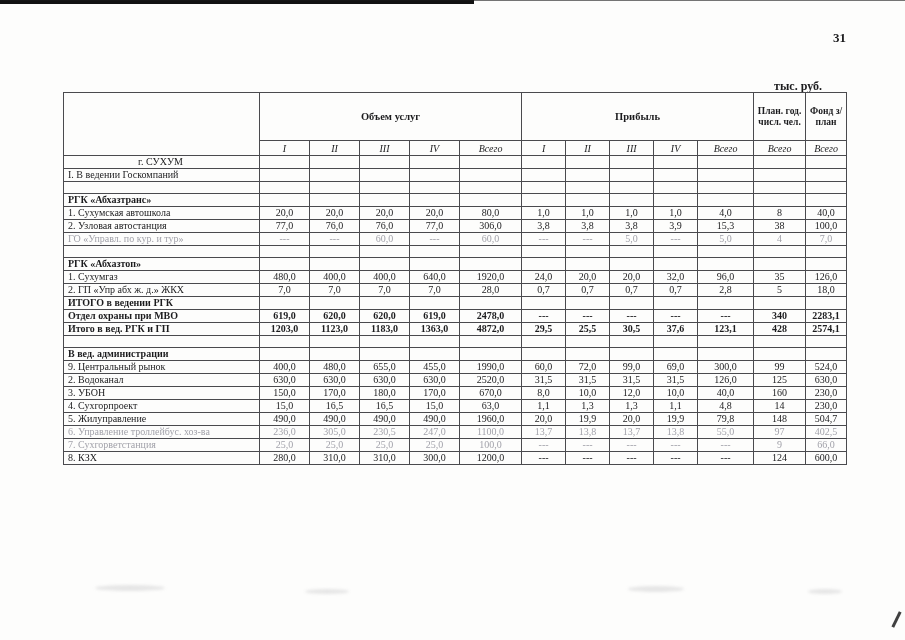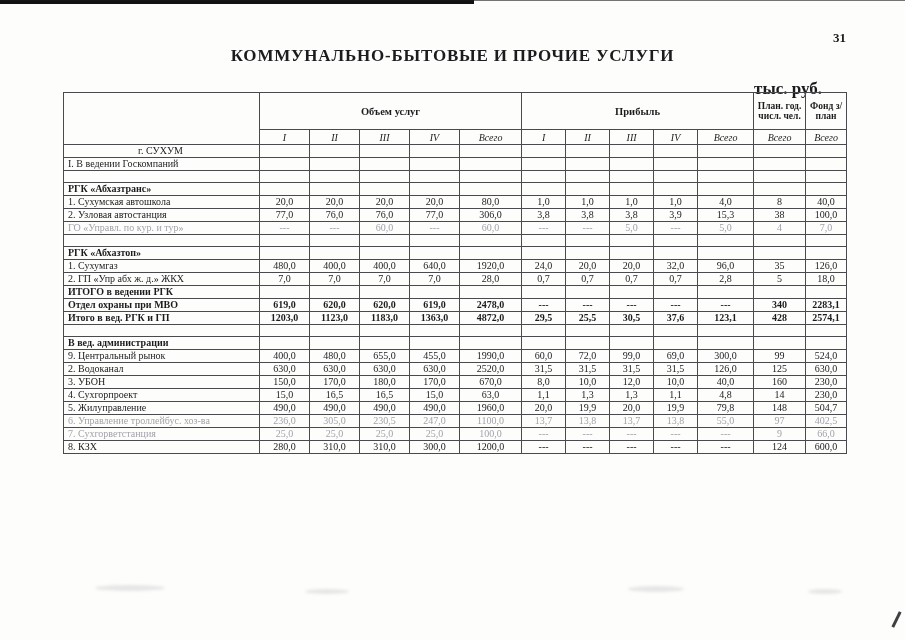--- a/index.html
+++ b/index.html
@@ -18,29 +18,29 @@
   .corner-mark { position:absolute; right:7px; bottom:12px; width:3px; height:17px; background:#1e1e1e; transform:rotate(26deg); opacity:.85; }
   .smudge { position:absolute; background:rgba(110,110,118,.16); border-radius:50%; filter:blur(1.5px); }
   .smudge.s1 { left:95px;  top:585px; width:70px; height:6px; }
   .smudge.s2 { left:305px; top:589px; width:44px; height:5px; }
   .smudge.s3 { left:628px; top:586px; width:56px; height:6px; }
   .smudge.s4 { left:808px; top:589px; width:34px; height:5px; }
 
   .page-number { position:absolute; top:30px; right:59px; font-weight:bold; font-size:13px; }
   .doc-title   { position:absolute; top:46px; left:0; width:100%; text-align:center;
                  font-size:17px; font-weight:bold; letter-spacing:.8px; }
-  .units-label { position:absolute; top:79px; right:83px; font-weight:bold; font-size:17px; }
+  .units-label { position:absolute; top:79px; right:83px; font-weight:bold; font-size:12px; }
 
   .table-wrap { position:absolute; left:63px; top:92px; }
   table { border-collapse:collapse; width:783px; table-layout:fixed; }
   th, td { border:1px solid #4a4a4e; font-weight:normal; overflow:hidden; }
 
   thead th { text-align:center; vertical-align:middle;margin-top:32px; }
   .group-row th { height:37px; font-size:10.5px; font-weight:bold; }
-  .group-row th.wrap { white-space:normal; font-size:9.5px; line-height:10.5px; padding:7px 1px; }
+  .group-row th.wrap { white-space:normal; font-size:9.5px; line-height:10.5px; padding:13px 1px; }
   .cols-row th { height:15px; font-size:10px; font-style:italic; }
 
   tbody td { height:13px; font-size:10px; line-height:12px; padding:0 2px;
              text-align:center; white-space:nowrap; }
   tbody td.label-cell { text-align:left; padding-left:4px;margin-top:29px; }
 
   tr.row-city td.label-cell { text-align:center; padding-left:0; }
   tr.row-section td.label-cell, tr.row-bold td { font-weight:bold; }
   tr.row-faint td { color:#a2a2aa; }
   tr.row-spacer td { height:12px; }
@@ -52,21 +52,20 @@
 
   <div class="top-edge-thick"></div>
   <div class="top-edge-thin"></div>
   <div class="corner-mark"></div>
   <div class="smudge s1"></div>
   <div class="smudge s2"></div>
   <div class="smudge s3"></div>
   <div class="smudge s4"></div>
 
   <div class="page-number">31</div>
-  <div class="doc-title">КОММУНАЛЬНО-БЫТОВЫЕ И ПРОЧИЕ УСЛУГИ</div>
   <div class="units-label">тыс. руб.</div>
 
   <div class="table-wrap">
     <table>
       <colgroup>
         <col style="width:196px">
         <col style="width:50px">
           <col style="width:50px">
           <col style="width:50px">
           <col style="width:50px">

